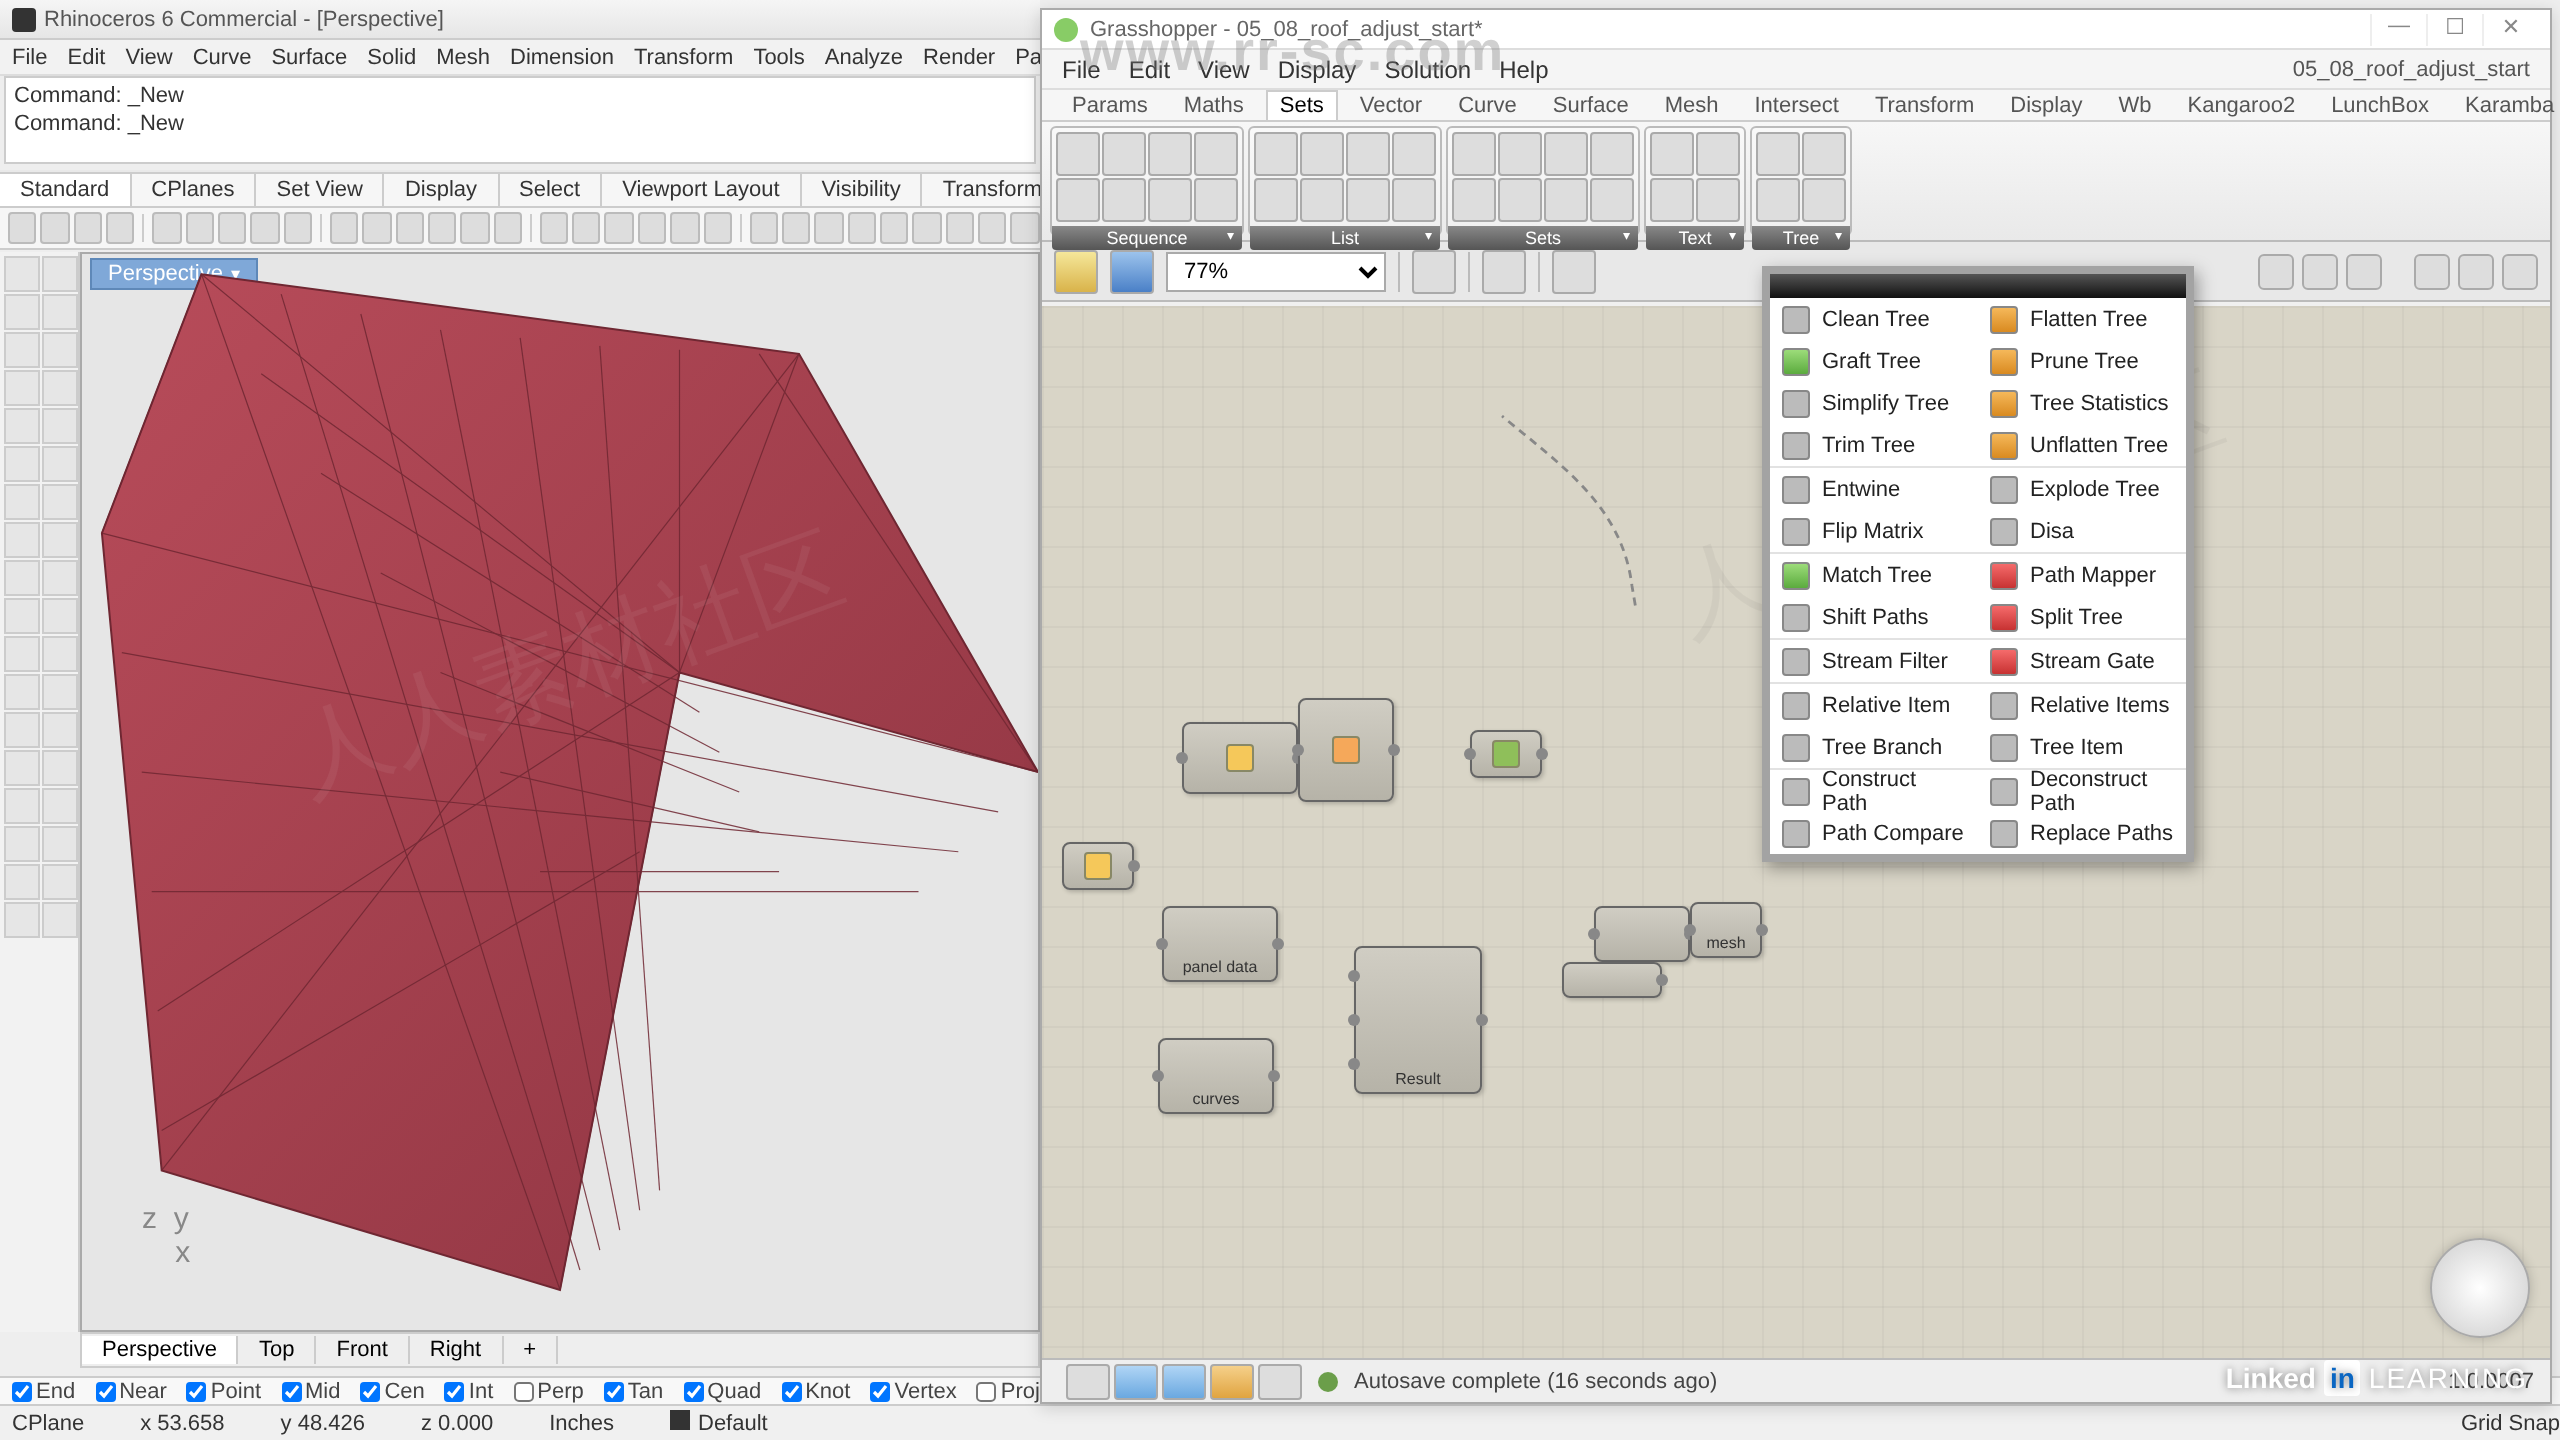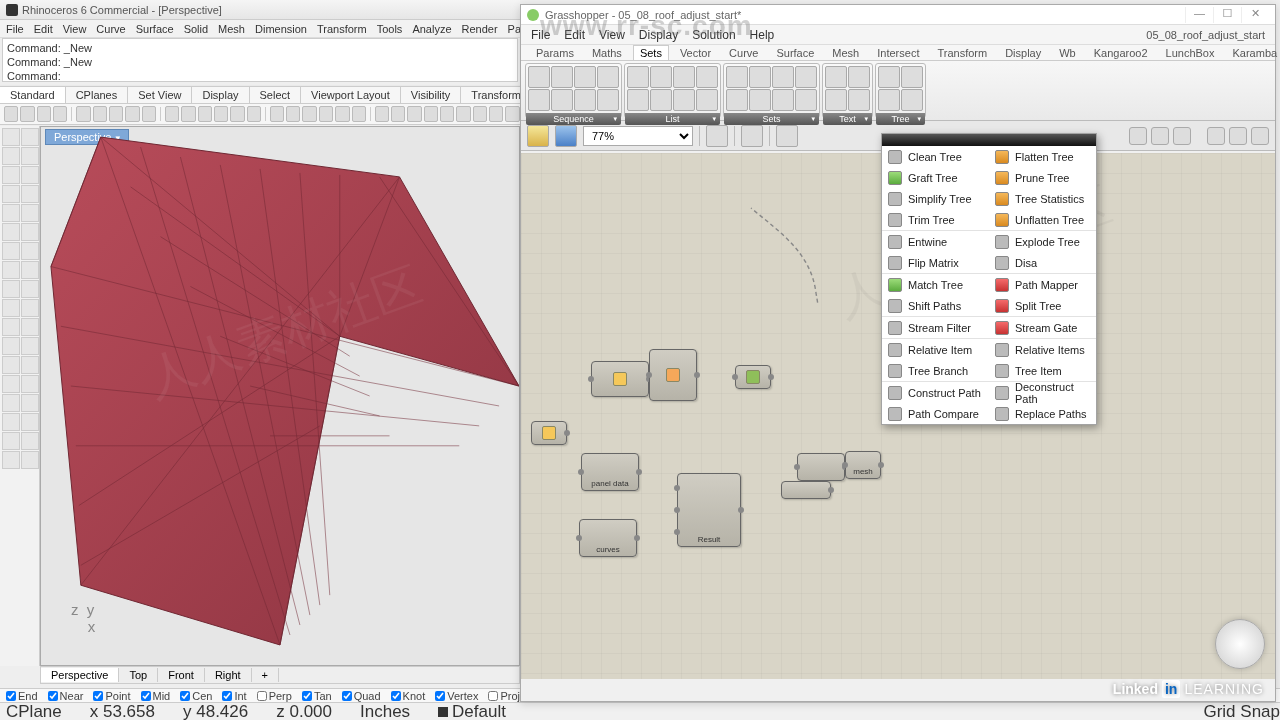--- a/index.html
+++ b/index.html
@@ -40,21 +40,21 @@
   .rhino-viewtabs { position: absolute; left: 40px; top: 666px; width: 480px; height: 18px; background: #eee; border: 1px solid #ccc; display: flex; align-items: center; font-size: 11px; }
   .rhino-viewtabs span { padding: 1px 10px; border-right: 1px solid #ccc; }
   .rhino-viewtabs span.active { background: #fff; }
 
   
   .snap-bar { position: absolute; left: 0; top: 688px; width: 1280px; height: 14px; background: #f8f8f8; border-top: 1px solid #ccc; display: flex; align-items: center; gap: 10px; padding-left: 6px; font-size: 11px; color: #444; }
   .snap-bar label { display: flex; align-items: center; gap: 2px; }
   .snap-bar input { width: 10px; height: 10px; }
 
   
-  .status-bar { position: absolute; left: 0; top: 702px; width: 1280px; height: 18px; background: #f0f0f0; border-top: 1px solid #ccc; display: flex; align-items: center; gap: 28px; padding-left: 6px; font-size: 17px; color: #333; }
+  .status-bar { position: absolute; left: 0; top: 702px; width: 1280px; height: 18px; background: #f0f0f0; border-top: 1px solid #ccc; display: flex; align-items: center; gap: 28px; padding-left: 6px; font-size: 11px; color: #333; }
   .status-bar .fill { flex: 1; }
   .status-bar .ind { width: 10px; height: 10px; background: #333; display: inline-block; margin-right: 4px; }
 
   
   .gh-window { position: absolute; left: 520px; top: 4px; width: 756px; height: 698px; background: #f0f0f0; border: 1px solid #aaa; box-shadow: 0 2px 8px rgba(0,0,0,0.15); }
   .gh-title { height: 20px; background: #fff; border-bottom: 1px solid #ddd; display: flex; align-items: center; padding: 0 6px; color: #666; font-size: 11px; }
   .gh-title .icon { width: 12px; height: 12px; background: #8c6; border-radius: 50%; margin-right: 6px; }
   .gh-title .spacer { flex: 1; }
   .gh-title .wbtn { width: 28px; height: 16px; text-align: center; color: #888; border-left: 1px solid #eee; }
 
@@ -96,21 +96,21 @@
   .gh-comp.md { width: 58px; height: 36px; }
   .gh-comp.lg { width: 64px; height: 74px; }
   .gh-comp .port { position: absolute; width: 6px; height: 6px; background: #888; border-radius: 50%; }
   .gh-comp .port.l { left: -4px; top: 50%; transform: translateY(-50%); }
   .gh-comp .port.r { right: -4px; top: 50%; transform: translateY(-50%); }
   .gh-comp .txt { font-size: 8px; color: #333; position: absolute; width: 100%; text-align: center; bottom: 2px; }
 
   .compass { position: absolute; right: 10px; bottom: 10px; width: 50px; height: 50px; border-radius: 50%; background: radial-gradient(#fff,#ccc); border: 1px solid #aaa; box-shadow: 0 0 6px rgba(0,0,0,0.2); }
 
   
-  .flyout { position: absolute; left: 360px; top: 128px; width: 216px; background: #fff; border: 1px solid #a3a3a3; box-shadow: 2px 3px 8px rgba(0,0,0,0.35); z-index: 30; font-size: 11px; color: #222; }
+  .flyout { position: absolute; left: 360px; top: 128px; width: 216px; background: #fff; border: 4px solid #a3a3a3; box-shadow: 2px 3px 8px rgba(0,0,0,0.35); z-index: 30; font-size: 11px; color: #222; }
   .flyout-header { height: 12px; background: linear-gradient(#555,#111); }
   .flyout-body { display: grid; grid-template-columns: 1fr 1fr; }
   .flyout-item { display: flex; align-items: center; gap: 6px; height: 21px; padding: 0 6px; }
   .flyout-item .ficon { width: 14px; height: 14px; background: #bbb; border: 1px solid #888; border-radius: 2px; flex-shrink: 0; }
   .flyout-item .ficon.orange { background: linear-gradient(#f5b85a,#d98a20); }
   .flyout-item .ficon.red { background: linear-gradient(#f56b6b,#c73232); }
   .flyout-item .ficon.green { background: linear-gradient(#9cdc7a,#5bab3e); }
   .flyout-sep { grid-column: 1 / -1; border-top: 1px solid #e2e2e2; }
 
   
@@ -157,21 +157,20 @@
     <span>Tools</span>
     <span>Analyze</span>
     <span>Render</span>
     <span>Panels</span>
     <span>Help</span>
   </div>
 
 <div class="command-area">
   <div>Command: _New</div>
   <div>Command: _New</div>
-  <div>Command:</div>
 </div>
 
 <div class="rhino-tabs" id="rhino-tabs">
     <span class="active">Standard</span>
     <span>CPlanes</span>
     <span>Set View</span>
     <span>Display</span>
     <span>Select</span>
     <span>Viewport Layout</span>
     <span>Visibility</span>
@@ -670,20 +669,33 @@
           <span class="ficon "></span>
           <span>Path Compare</span>
         </div>
         <div class="flyout-item">
           <span class="ficon "></span>
           <span>Replace Paths</span>
         </div>
       </div>
   </div>
 
+  <div class="gh-status">
+    <div class="modebar">
+      <span class="mb"></span>
+      <span class="mb on"></span>
+      <span class="mb on"></span>
+      <span class="mb warm"></span>
+      <span class="mb"></span>
+    </div>
+    <span class="ind"></span>
+    <span>Autosave complete (16 seconds ago)</span>
+    <span class="fill"></span>
+    <span>1.0.0007</span>
+  </div>
 
 </div>
 
 <div class="wm-url">www.rr-sc.com</div>
 <div class="wm-cn1">人人素材社区</div>
 <div class="wm-cn2">人人素材社区</div>
 <div class="linkedin">
   <span>Linked</span>
     <span class="sq">in</span>
   <span style="font-weight:300;letter-spacing:1px">LEARNING</span>

